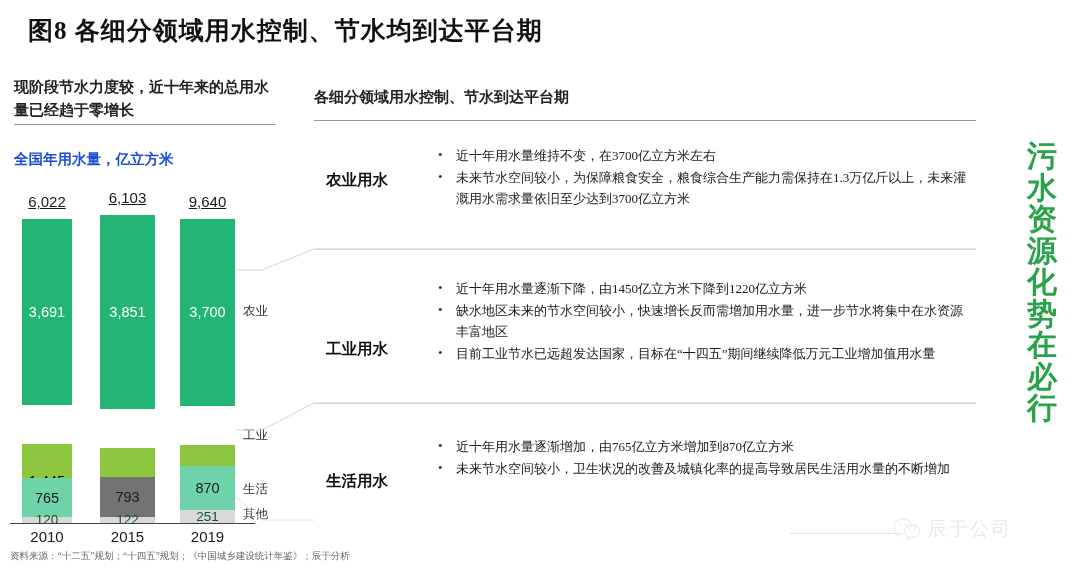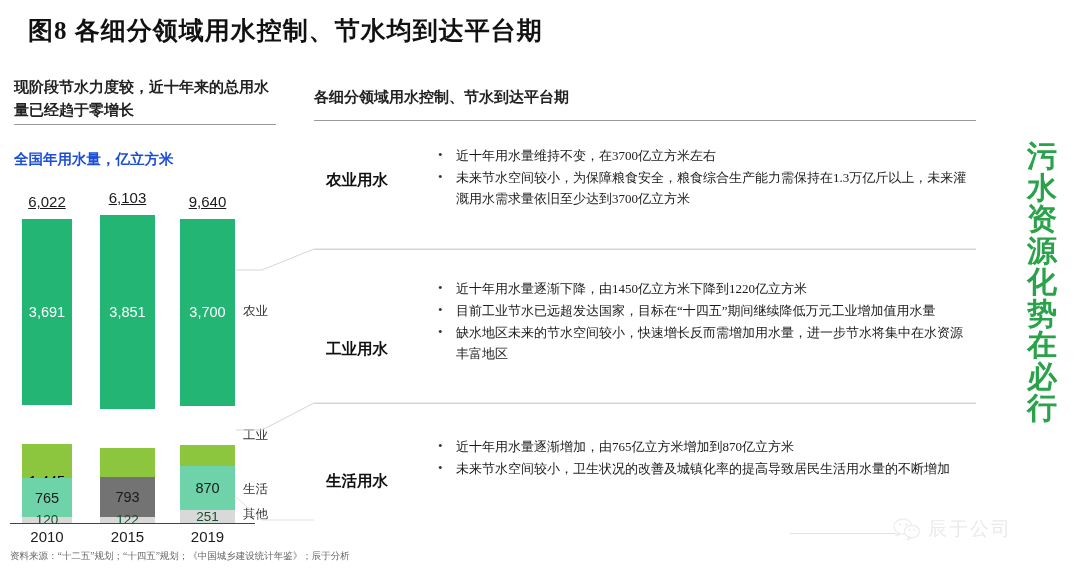--- a/index.html
+++ b/index.html
@@ -205,22 +205,22 @@
 
   <div id="right-rows">
       <div class="row-title" style="left: 326px; top: 170px;">农业用水</div>
       <div class="bullets" style="left: 434px; top: 145px; width: 535px;">
         <div class="bullet">近十年用水量维持不变，在3700亿立方米左右</div>
         <div class="bullet">未来节水空间较小，为保障粮食安全，粮食综合生产能力需保持在1.3万亿斤以上，未来灌溉用水需求量依旧至少达到3700亿立方米</div>
       </div>
       <div class="row-title" style="left: 326px; top: 315px; margin-top: 24px;">工业用水</div>
       <div class="bullets" style="left: 434px; top: 278px; width: 535px;">
         <div class="bullet">近十年用水量逐渐下降，由1450亿立方米下降到1220亿立方米</div>
+        <div class="bullet">缺水地区未来的节水空间较小，快速增长反而需增加用水量，进一步节水将集中在水资源丰富地区</div>
         <div class="bullet">目前工业节水已远超发达国家，目标在“十四五”期间继续降低万元工业增加值用水量</div>
-        <div class="bullet">缺水地区未来的节水空间较小，快速增长反而需增加用水量，进一步节水将集中在水资源丰富地区</div>
       </div>
       <div class="row-title" style="left: 326px; top: 471px;">生活用水</div>
       <div class="bullets" style="left: 434px; top: 436px; width: 535px;">
         <div class="bullet">近十年用水量逐渐增加，由765亿立方米增加到870亿立方米</div>
         <div class="bullet">未来节水空间较小，卫生状况的改善及城镇化率的提高导致居民生活用水量的不断增加</div>
       </div>
     </div>
 
   <div class="vbanner" id="vbanner" style="color: rgb(42, 162, 74);">
       <span>污</span>

